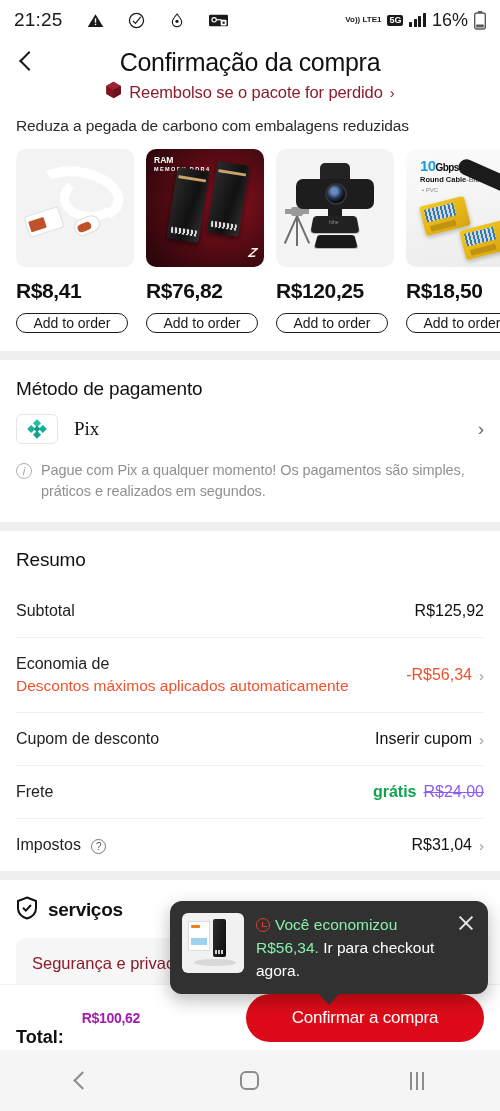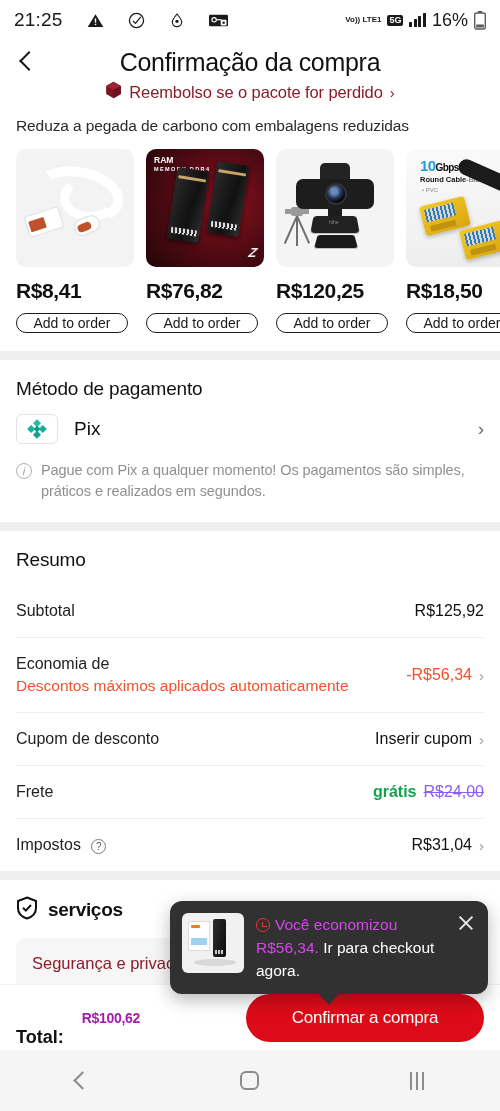--- a/index.html
+++ b/index.html
@@ -134,21 +134,21 @@
   .gap { height: 9px; background: #efefef; }
 
   
   .section { padding: 0 16px; }
   .sec-title { font-size: 19px; font-weight: 500; color: #111; padding: 18px 0 14px; letter-spacing:-.2px;}
   .pix-row { display: flex; align-items: center; cursor: pointer; }
   .pix-logo {
     width: 42px; height: 30px; border: 1px solid #e4e4e4; border-radius: 6px;
     background:#fff; display:flex; align-items:center; justify-content:center;
   }
-  .pix-name { font-size: 19px; color: #111; margin-left: 16px; }
+  .pix-name { font-size: 19px; color: #111; margin-left: 16px; font-family: Liberation Serif, serif; }
   .row-chev { margin-left: auto; color:#6d6d6d; font-size: 19px; }
   .pix-note { display:flex; gap:9px; margin-top: 16px; padding-bottom: 20px; }
   .pix-note p { font-size: 14.5px; color: #909090; line-height: 21px; letter-spacing:-.1px;}
   .info-circle {
     flex: 0 0 16px; width:16px; height:16px; border:1.2px solid #b0b0b0; border-radius:50%;
     color:#9a9a9a; font-size:11px; line-height:14px; text-align:center; margin-top:3px; font-style:italic;
   }
 
   
   .sum-row {
@@ -187,21 +187,21 @@
   .toast-img { flex:0 0 62px; width:62px; height:60px; border-radius:6px; background:#f1f1f1; position:relative; overflow:hidden;}
   .ti-box { position:absolute; left:6px; top:8px; width:22px; height:30px; background:#fff; border:1px solid #dcdcdc;}
   .ti-box:before{content:"";position:absolute;left:2px;top:3px;width:9px;height:3px;background:#f07c1a;border-radius:1px;}
   .ti-box:after{content:"";position:absolute;left:2px;top:16px;right:2px;height:7px;background:#9fd2ef;}
   .ti-stick { position:absolute; left:31px; top:6px; width:13px; height:38px;
      background:linear-gradient(100deg,#2d2d2d,#0d0d0d); border-radius:2px;}
   .ti-stick:after{content:"";position:absolute;left:2px;right:2px;bottom:3px;height:4px;
      background:repeating-linear-gradient(90deg,#ccc 0 1.5px,#1a1a1a 1.5px 3px);}
   .ti-shadow{position:absolute;left:12px;bottom:7px;width:42px;height:7px;background:#d8d8d8;border-radius:50%;}
   .toast-body { flex:1; font-size: 15.5px; line-height: 23px; padding-right: 18px; }
-  .toast-red { color:#d946ef; }
+  .toast-red { color:#86efac; }
   .clock {
     display:inline-block; width:14px; height:14px; border:1.6px solid #e8392a; border-radius:50%;
     position:relative; margin-right:5px; vertical-align:-2px;
   }
   .clock:before{content:"";position:absolute;left:5px;top:2.5px;width:1.4px;height:5px;background:#e8392a;}
   .clock:after{content:"";position:absolute;left:5.5px;top:6.5px;width:4px;height:1.4px;background:#e8392a;}
   .toast-close { position:absolute; right:12px; top:12px; width:20px; height:20px; cursor:pointer; }
   .toast-close:before,.toast-close:after{content:"";position:absolute;left:1px;top:9px;width:18px;height:1.8px;background:#e9e9e9;}
   .toast-close:before{transform:rotate(45deg)} .toast-close:after{transform:rotate(-45deg)}
 

